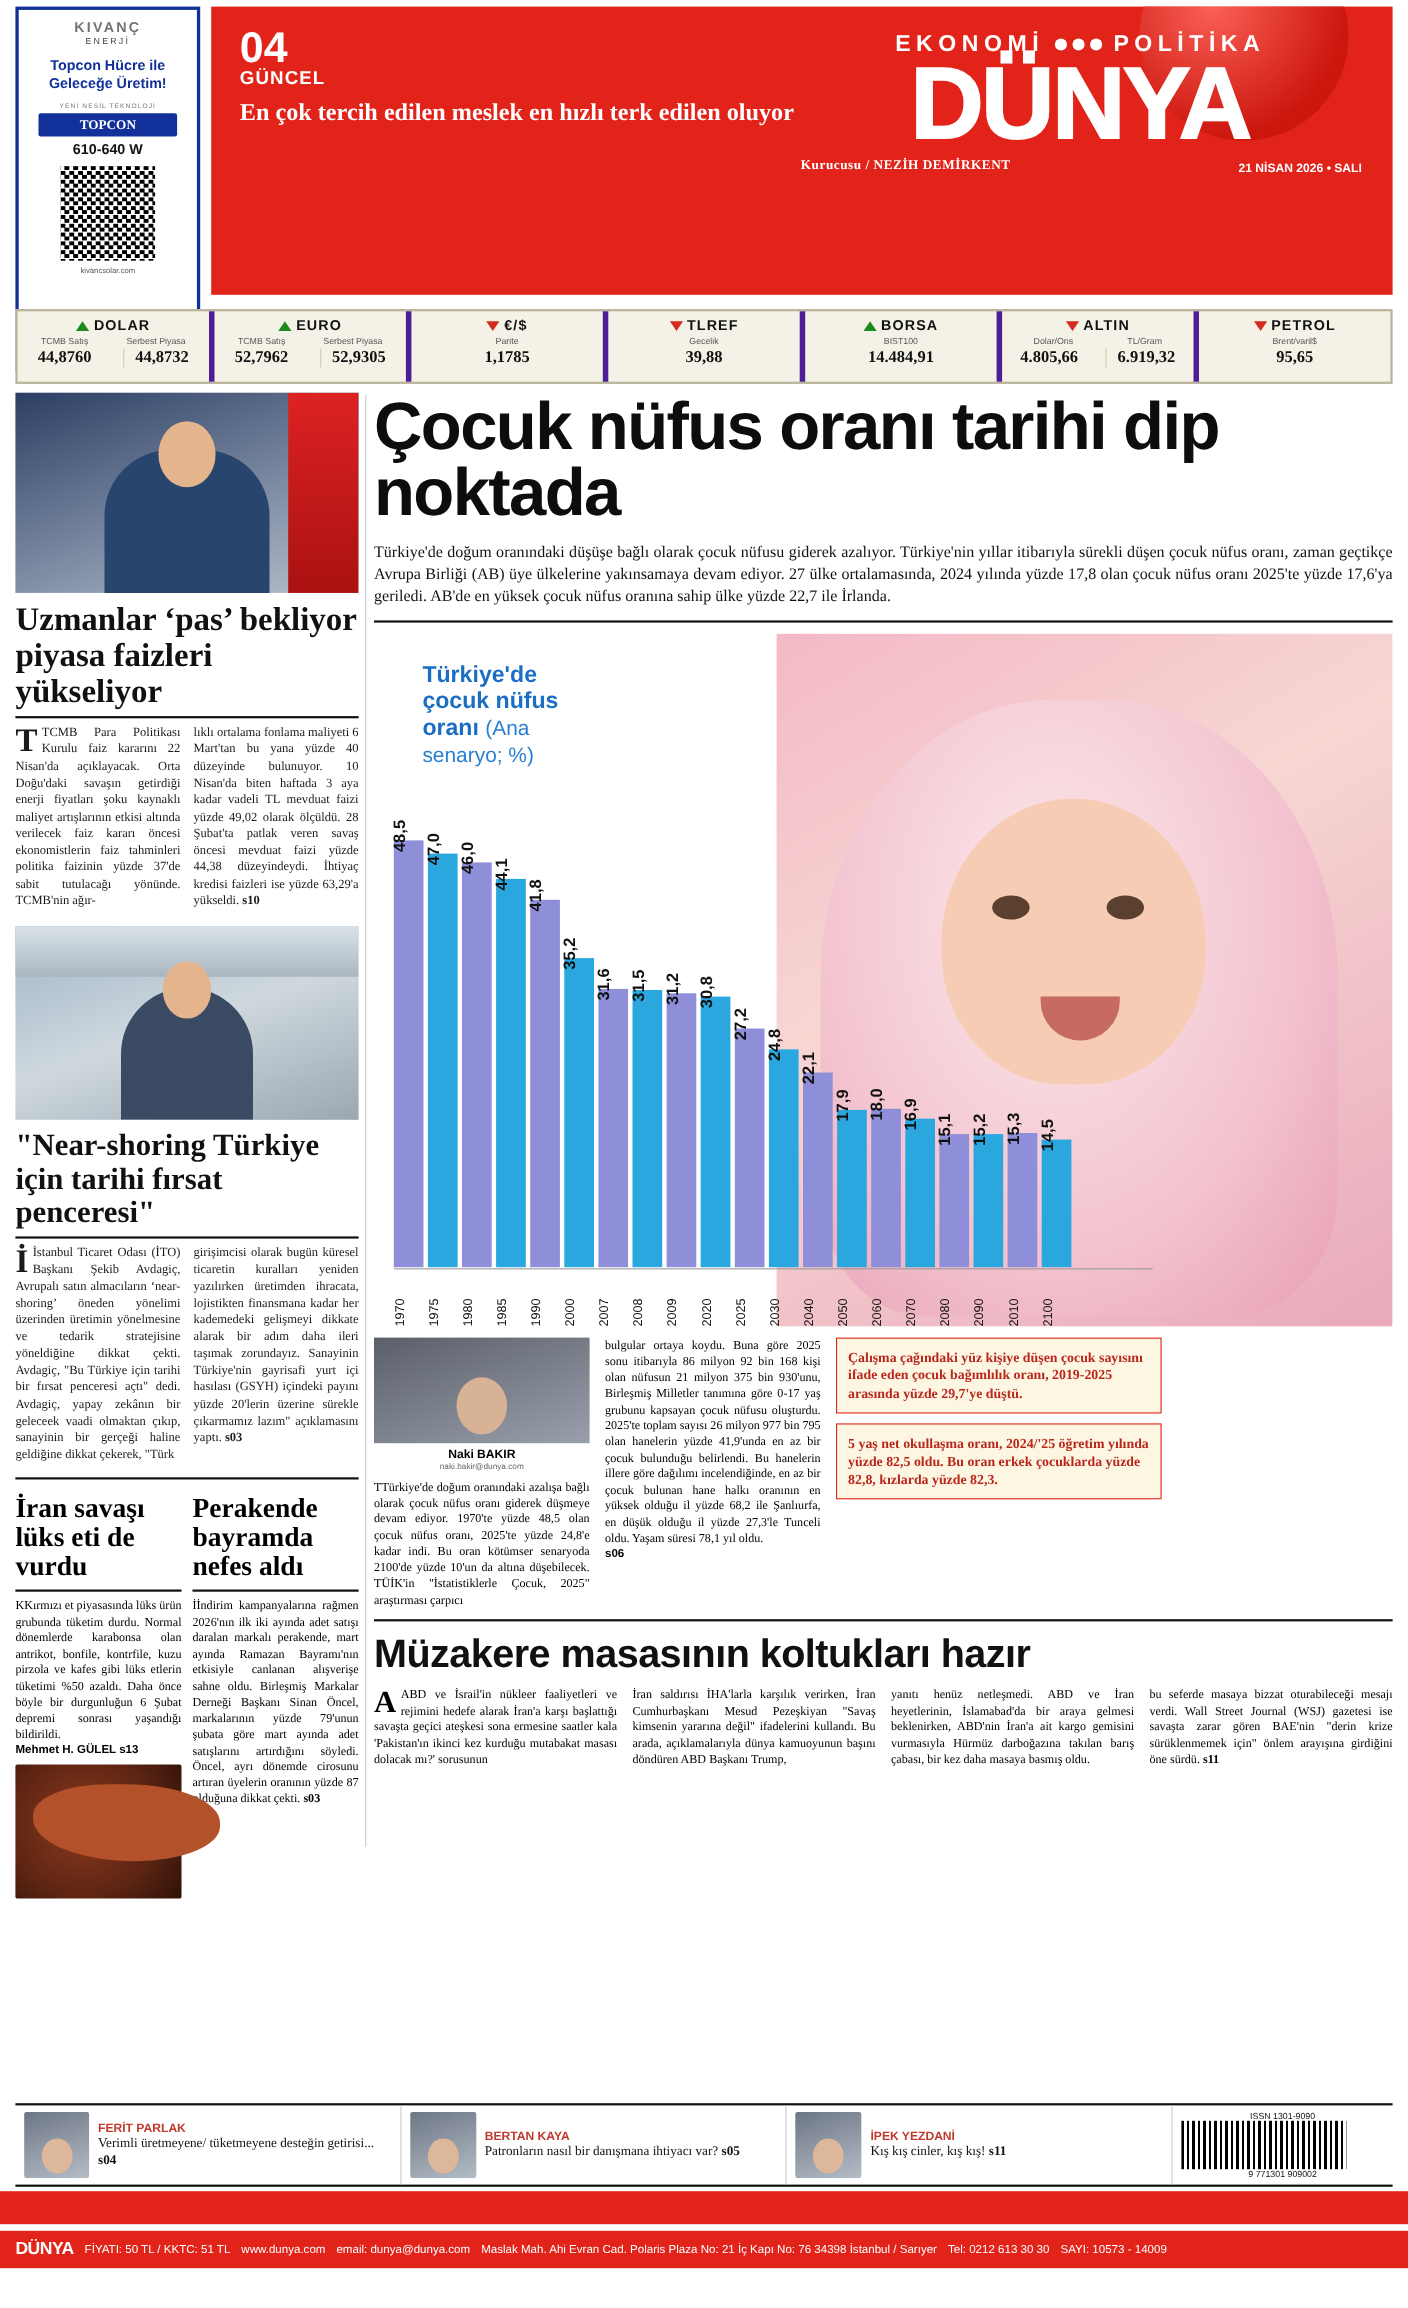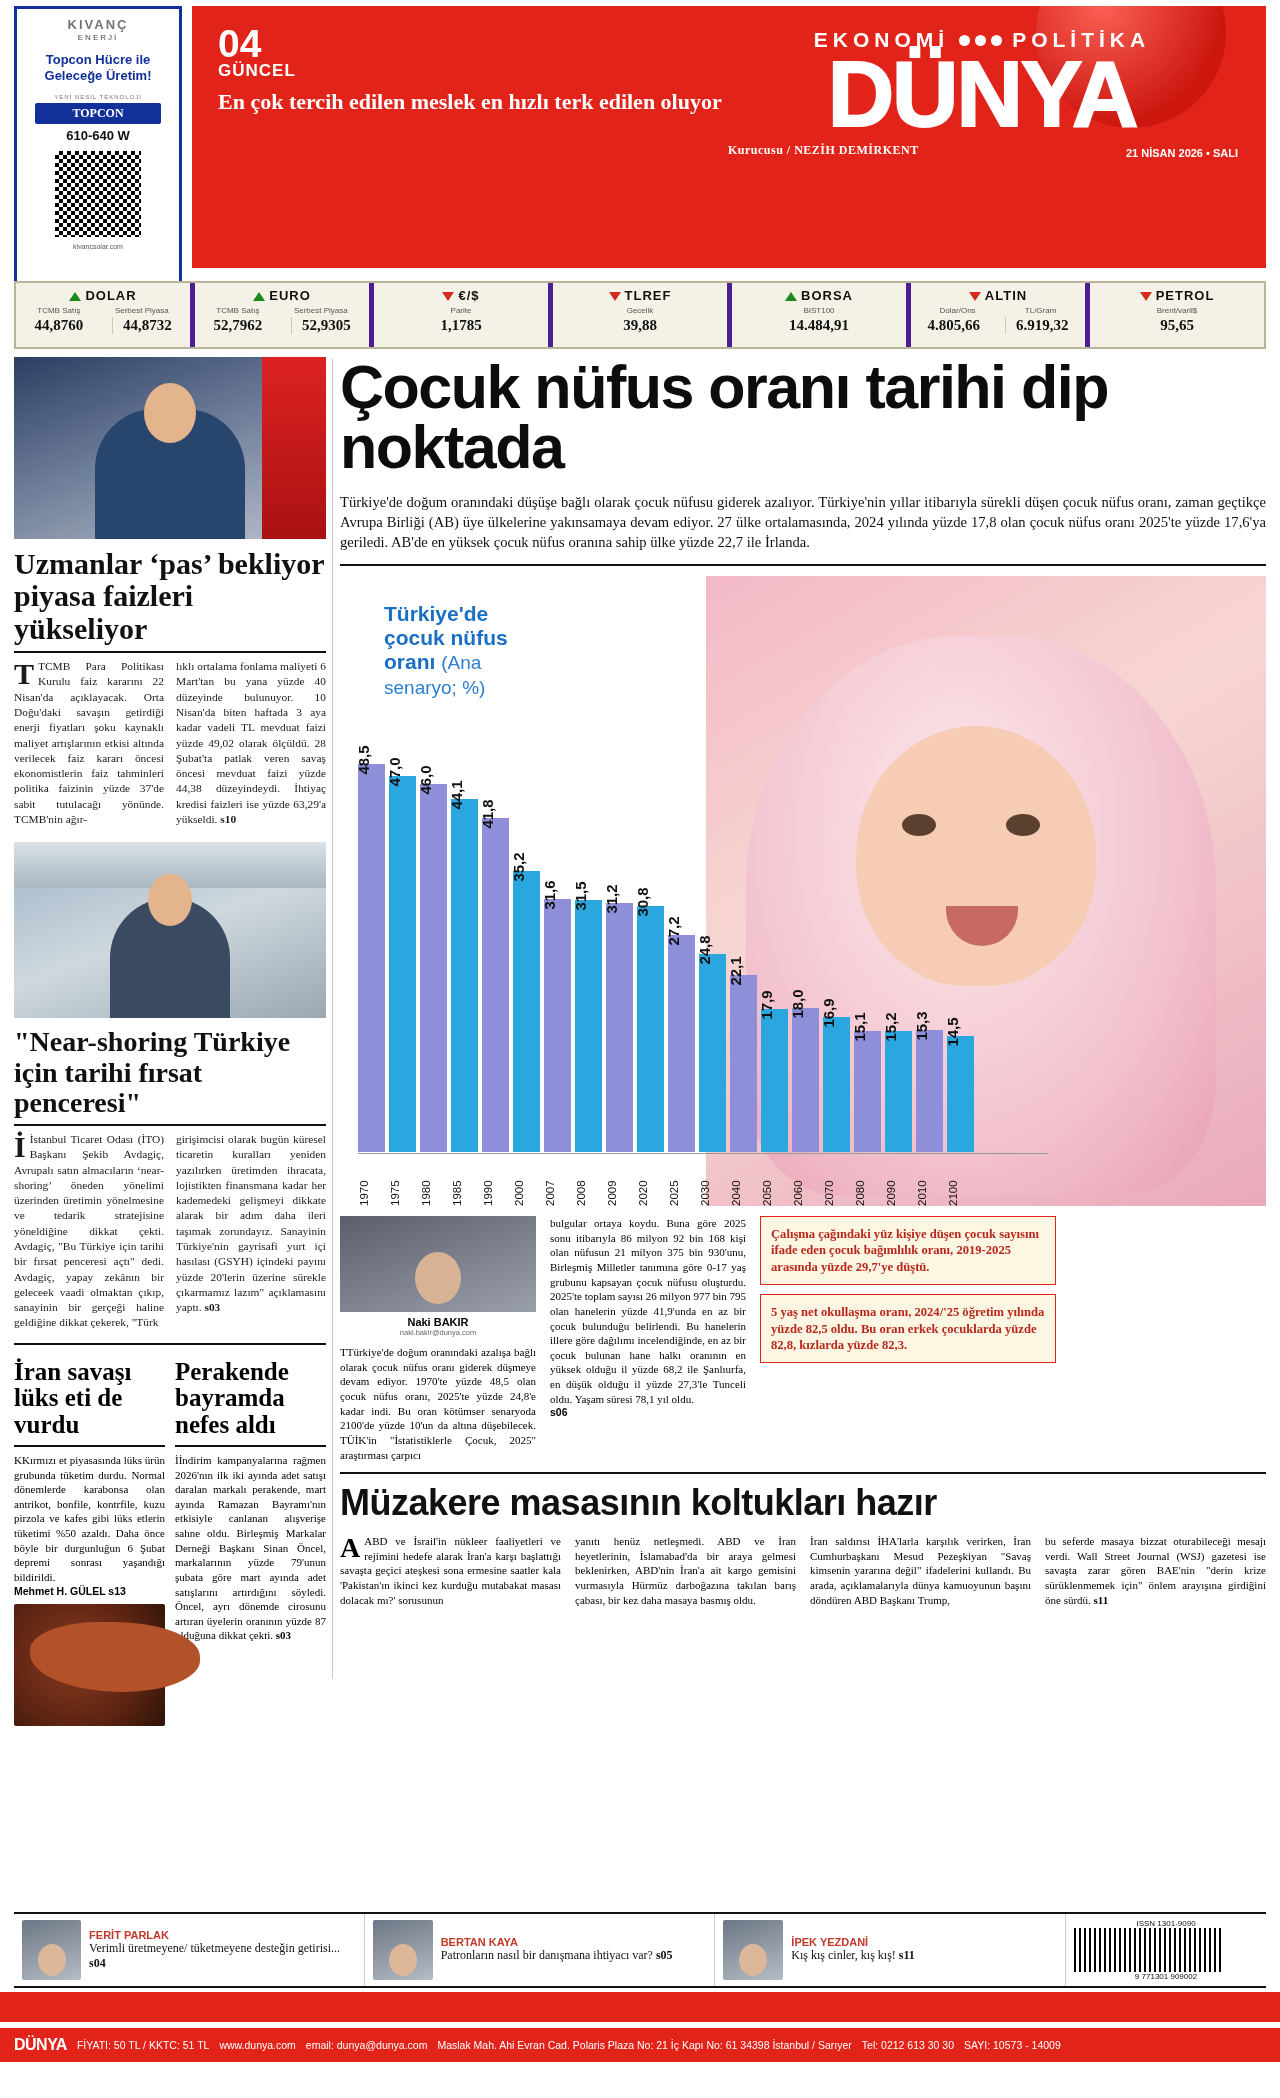--- a/index.html
+++ b/index.html
@@ -461,22 +461,22 @@
         <div class="lw3">
           <div class="callout">Çalışma çağındaki yüz kişiye düşen çocuk sayısını ifade eden çocuk bağımlılık oranı, 2019-2025 arasında yüzde 29,7'ye düştü.</div>
           <div class="callout">5 yaş net okullaşma oranı, 2024/'25 öğretim yılında yüzde 82,5 oldu. Bu oran erkek çocuklarda yüzde 82,8, kızlarda yüzde 82,3.</div>
         </div>
       </div>
 
       <div class="hr2"></div>
       <div class="title2">Müzakere masasının koltukları hazır</div>
       <div class="fourcol">
         <div><span class="dropcap" style="float:left;font-size:28px;line-height:23px;font-weight:bold;padding:2px 4px 0 0">A</span><span>ABD ve İsrail'in nükleer faaliyetleri ve rejimini hedefe alarak İran'a karşı başlattığı savaşta geçici ateşkesi sona ermesine saatler kala 'Pakistan'ın ikinci kez kurduğu mutabakat masası dolacak mı?' sorusunun</span></div>
+        <div>İran saldırısı İHA'larla karşılık verirken, İran Cumhurbaşkanı Mesud Pezeşkiyan "Savaş kimsenin yararına değil" ifadelerini kullandı. Bu arada, açıklamalarıyla dünya kamuoyunun başını döndüren ABD Başkanı Trump,</div>
         <div>yanıtı henüz netleşmedi. ABD ve İran heyetlerinin, İslamabad'da bir araya gelmesi beklenirken, ABD'nin İran'a ait kargo gemisini vurmasıyla Hürmüz darboğazına takılan barış çabası, bir kez daha masaya basmış oldu.</div>
-        <div>İran saldırısı İHA'larla karşılık verirken, İran Cumhurbaşkanı Mesud Pezeşkiyan "Savaş kimsenin yararına değil" ifadelerini kullandı. Bu arada, açıklamalarıyla dünya kamuoyunun başını döndüren ABD Başkanı Trump,</div>
         <div><span>bu seferde masaya bizzat oturabileceği mesajı verdi. Wall Street Journal (WSJ) gazetesi ise savaşta zarar gören BAE'nin "derin krize sürüklenmemek için" önlem arayışına girdiğini öne sürdü.</span> <span class="ref">s11</span></div>
       </div>
     </div>
   </div>
 
   <div class="colstrip" id="colstrip">
       <div class="colitem">
         <div class="colphoto">
           <div class="h"></div>
         </div>
@@ -512,19 +512,19 @@
       </div>
     </div>
 
   <div class="footer">
     <div class="fbar"></div>
     <div class="finfo">
       <span class="flogo">DÜNYA</span>
       <span>FİYATI: 50 TL / KKTC: 51 TL</span>
       <span>www.dunya.com</span>
       <span>email: dunya@dunya.com</span>
-      <span>Maslak Mah. Ahi Evran Cad. Polaris Plaza No: 21 İç Kapı No: 61 34398 İstanbul / Sarıyer</span>
+      <span>Maslak Mah. Ahi Evran Cad. Polaris Plaza No: 21 İç Kapı No: 76 34398 İstanbul / Sarıyer</span>
       <span>Tel: 0212 613 30 30</span>
       <span>SAYI: 10573 - 14009</span>
     </div>
   </div>
 
 </div>
 
 </body></html>

